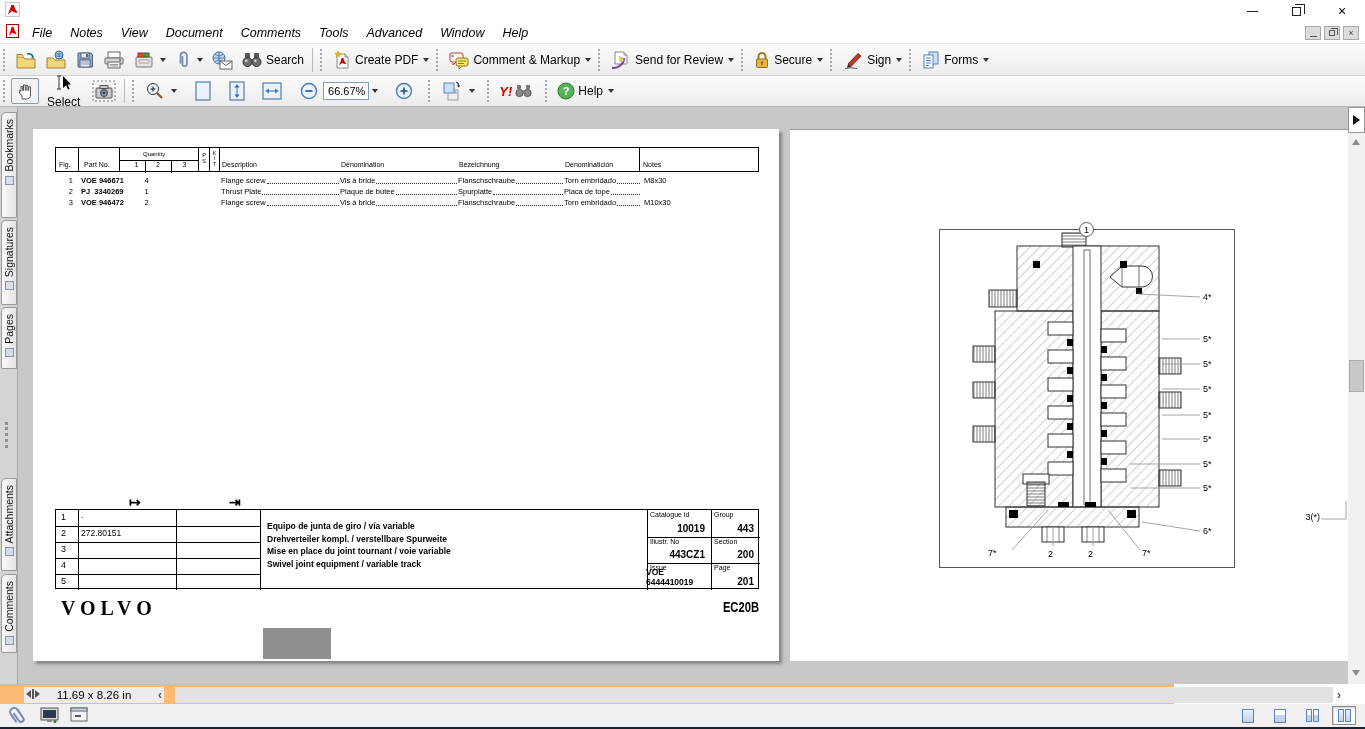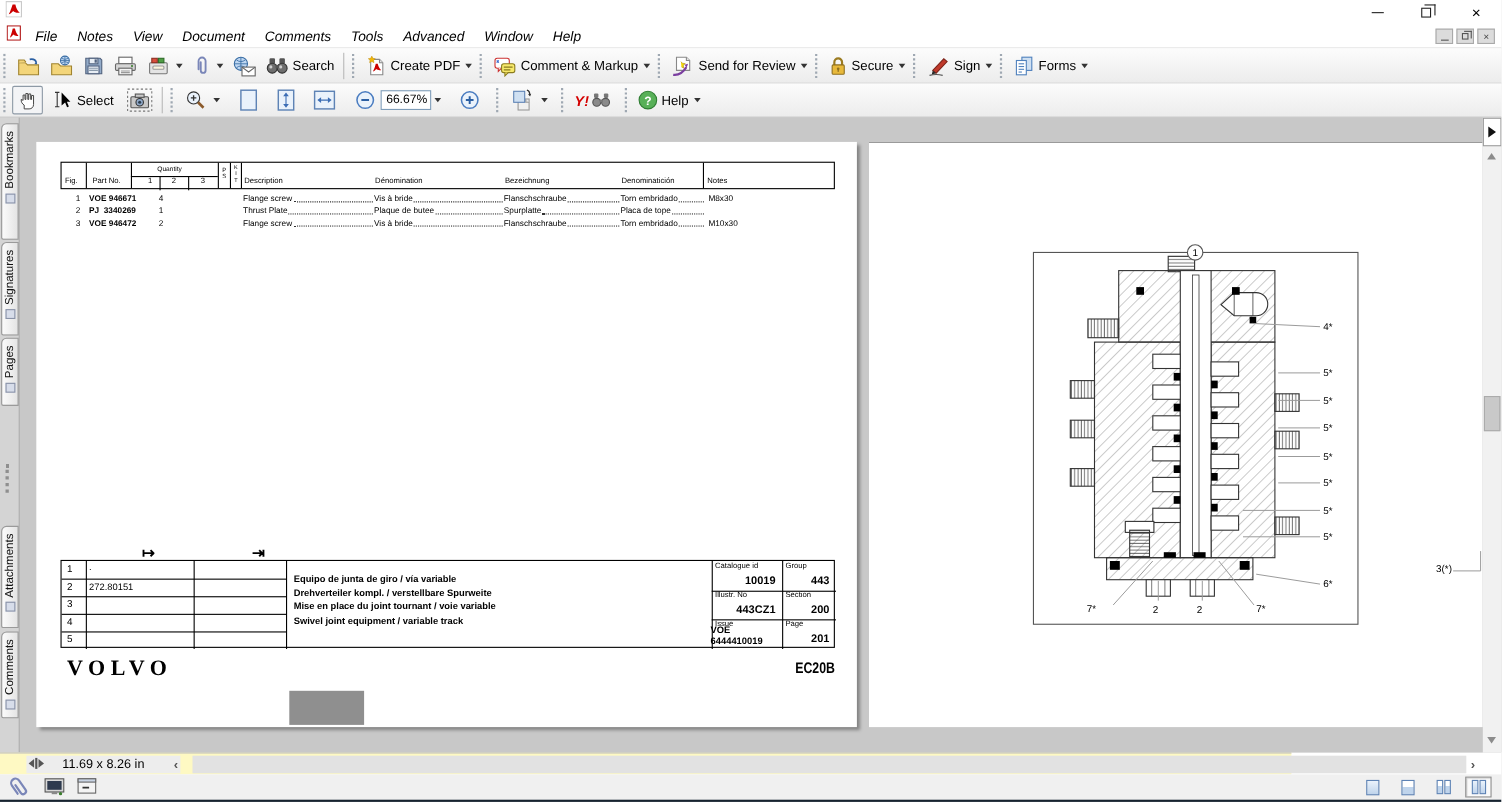--- a/index.html
+++ b/index.html
@@ -63,21 +63,21 @@
   #vscroll { position:absolute; left:1348px; top:0; width:17px; height:577px; background:#F1F1F1; }
   #vs-expand { position:absolute; left:0; top:0; width:17px; height:26px; background:#fff; border:1px solid #999;
                display:flex; align-items:center; justify-content:center; }
   .tri-r8 { width:0;height:0;border-top:5px solid transparent;border-bottom:5px solid transparent;border-left:7px solid #111; }
   .vs-arrow { position:absolute; left:4px; width:0; height:0; border-left:4.5px solid transparent; border-right:4.5px solid transparent; }
   #vs-up { top:32px; border-bottom:6px solid #8C8C8C; }
   #vs-down { top:563px; border-top:6px solid #8C8C8C; }
   #vs-thumb { position:absolute; left:1px; top:253px; width:15px; height:32px; background:#C9C9C9; border:1px solid #ABABAB; }
 
   
-  #hscrollrow { position:absolute; left:0; top:684px; width:1174px; height:20px; background:#fef9c3; border-top:1px solid #BDBDBD; }
+  #hscrollrow { position:absolute; left:0; top:684px; width:1174px; height:20px; background:#fdba74; border-top:1px solid #BDBDBD; }
   #hs-size { position:absolute; left:24px; top:2px; width:140px; height:16px; background:#EDEDED; font-size:11.5px;
              display:flex; align-items:center; justify-content:center; }
   #hs-splitter { position:absolute; left:26px; top:4px; display:flex; align-items:center; gap:1px; }
   .mini-tri-l {width:0;height:0;border-top:4px solid transparent;border-bottom:4px solid transparent;border-right:5px solid #555;}
   .mini-tri-r {width:0;height:0;border-top:4px solid transparent;border-bottom:4px solid transparent;border-left:5px solid #555;}
   .mini-bar {width:2px;height:10px;background:#555;}
   .hs-arrow { position:absolute; top:3px; font-size:12px; color:#555; font-weight:bold; }
   #hs-left { left:158px; }
   #hs-right { left:1337px; }
   #hs-track { position:absolute; left:175px; top:2px; width:1158px; height:16px; background:#E2E2E2; }
@@ -343,21 +343,21 @@
     </div>
   </div>
 
   <div id="toolbar2" class="toolbar">
     <div class="grip"></div>
     <div class="tbtn active-tool">
       <svg width="20" height="20" viewBox="0 0 20 20">
           <path d="M7 18 v-3.5 C5.2 13.6 4 11.5 4.3 9.4 l1.7 0.8 V5.4 h1.7 v4 h0.8 v-5.4 h1.8 v5.4 h0.8 v-5 h1.8 v5 h0.8 v-3.6 h1.8 V14 c0 2.5 -1.8 4 -4 4 Z" fill="#fff" stroke="#444" stroke-width="0.9"></path>
         </svg>
     </div>
-    <div class="tbtn" style="margin-left:4px;">
+    <div class="tbtn" style="margin-left:4px;flex-direction:column;">
       <svg width="20" height="18" viewBox="0 0 20 18">
           <path d="M3 2 h4 M5 2 v13 M3 15 h4" stroke="#333" fill="none"></path>
           <path d="M9 2 L9 14 L12.2 11.2 L14 15.6 L15.6 14.8 L13.8 10.6 L17 10.4 Z" fill="#000"></path>
         </svg>
       <span>Select</span>
     </div>
     <div class="tbtn" style="margin-left:4px;">
       <svg width="24" height="22" viewBox="0 0 24 22">
           <rect x="1" y="1" width="22" height="20" fill="none" stroke="#777" stroke-dasharray="2 2"></rect>
           <rect x="4" y="8" width="16" height="10" rx="1" fill="#C9C9C9" stroke="#555"></rect>

